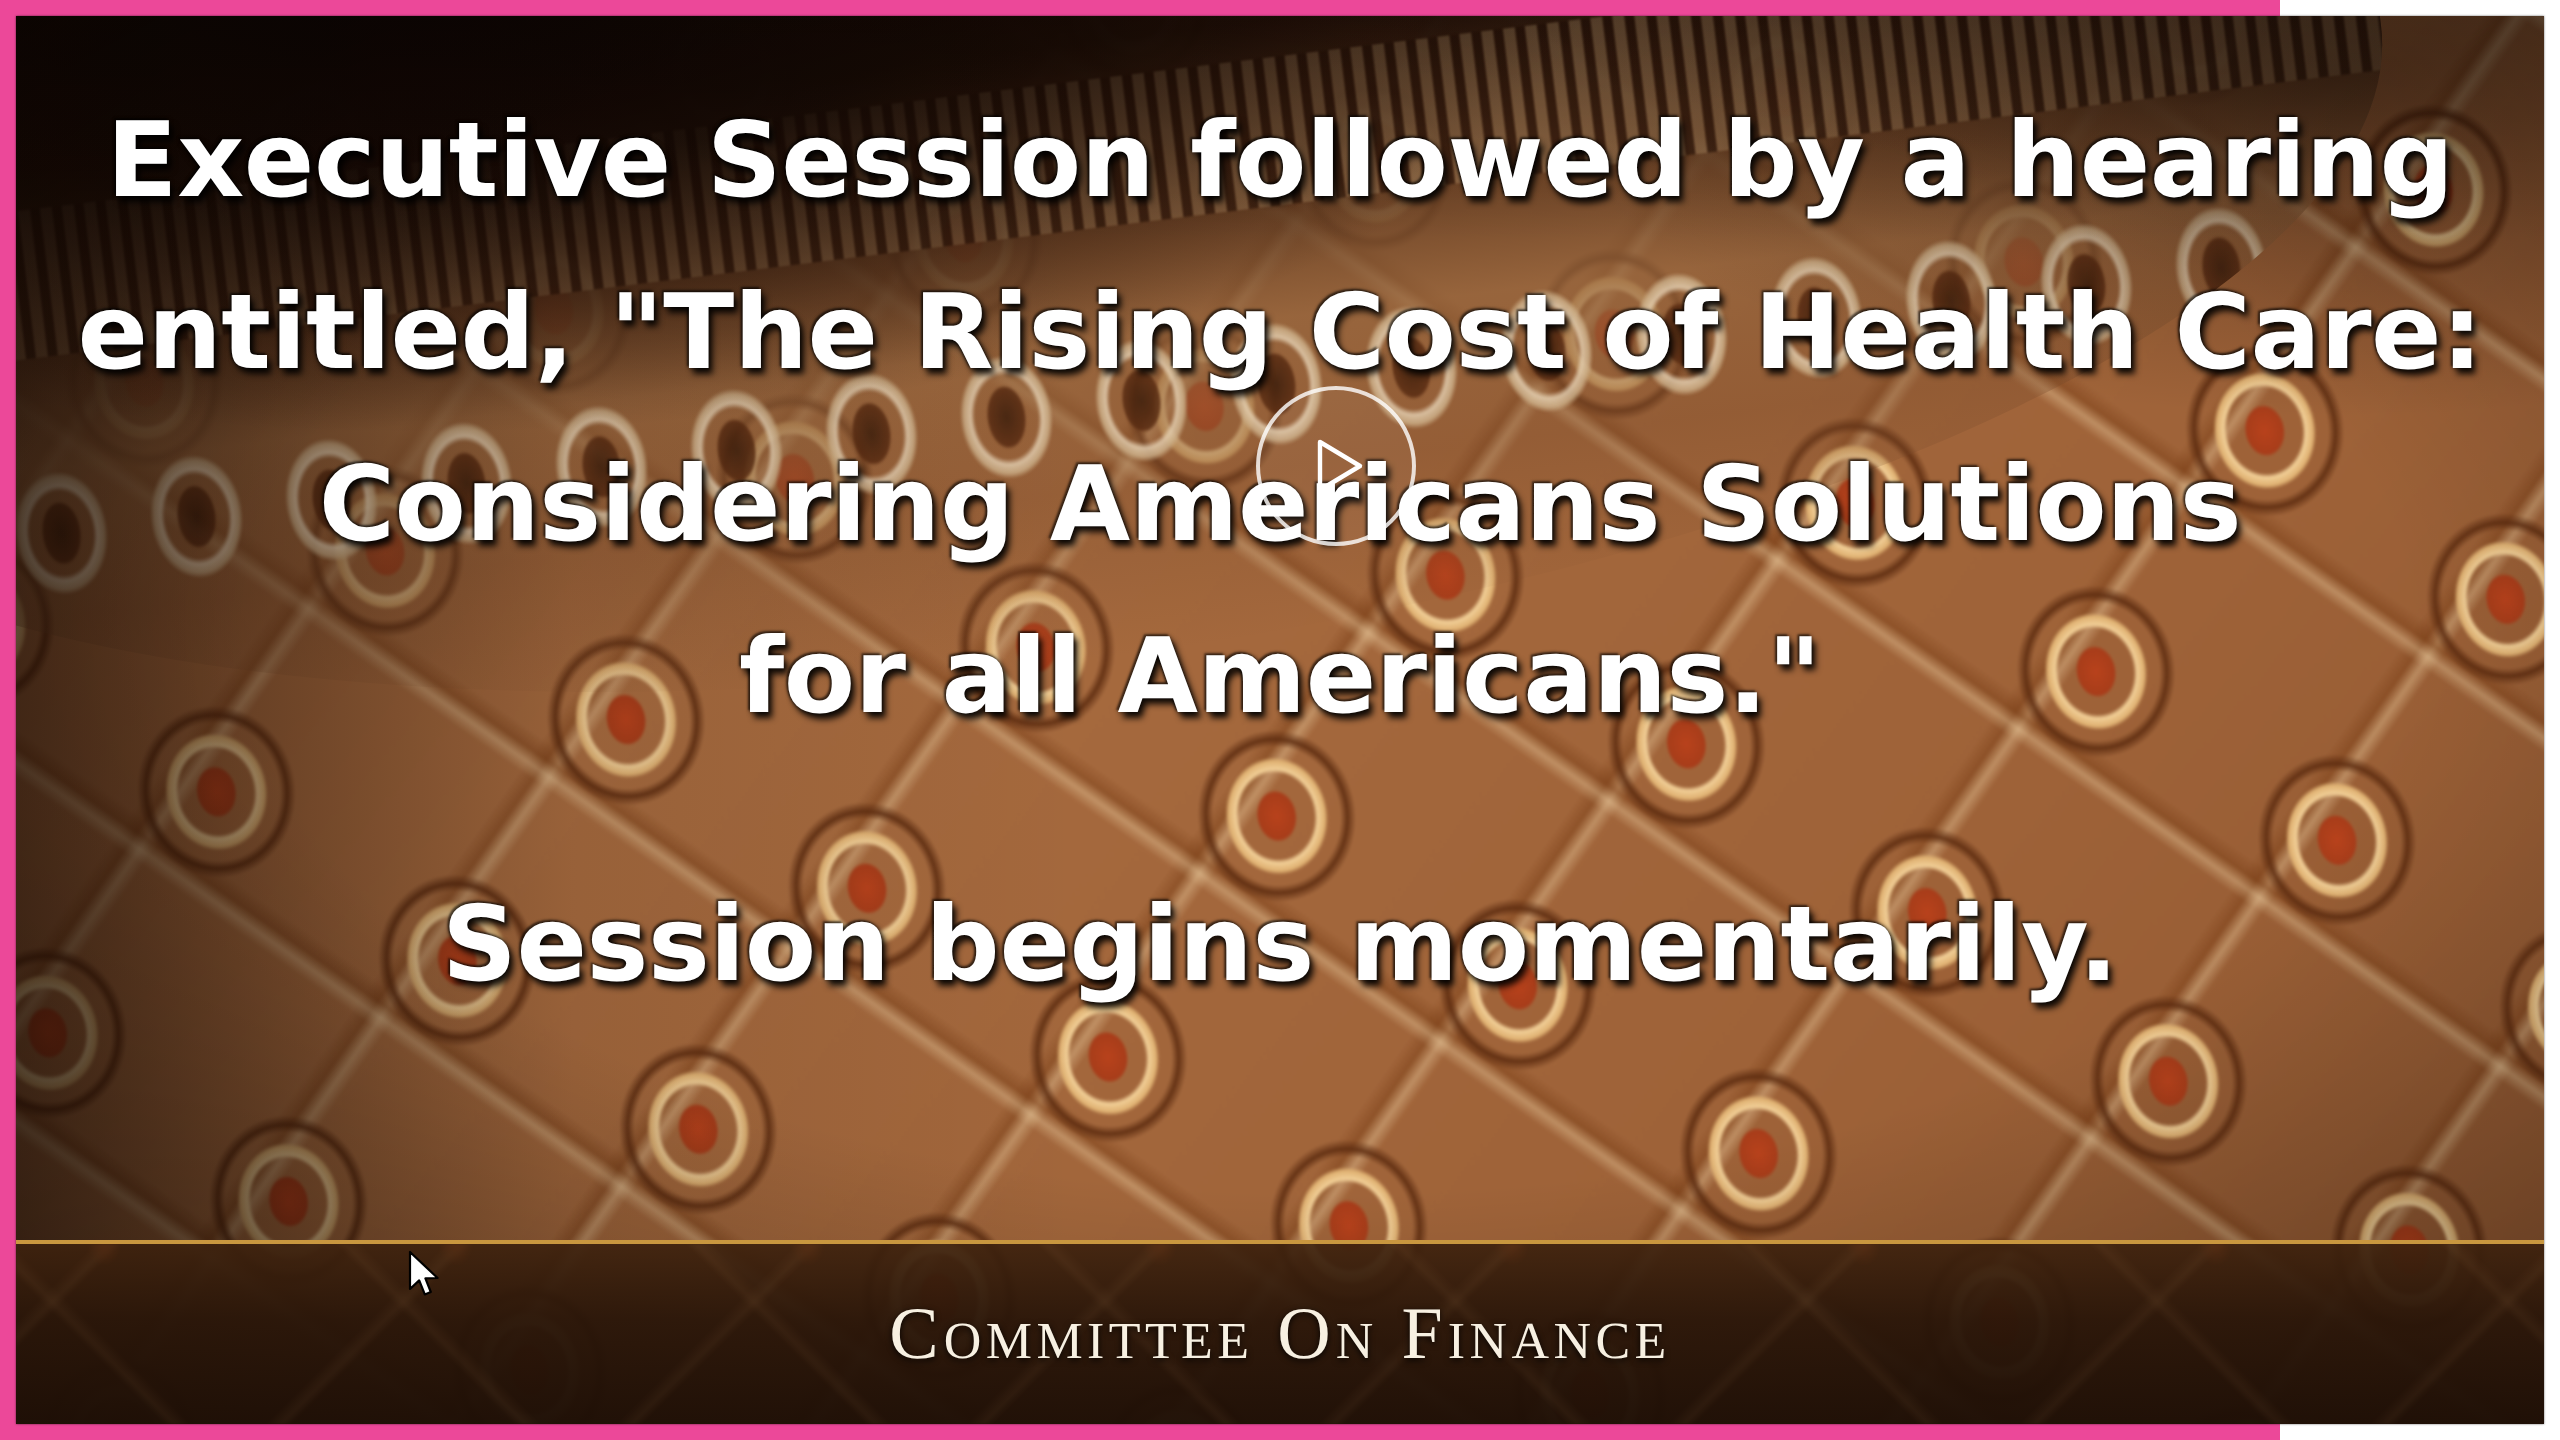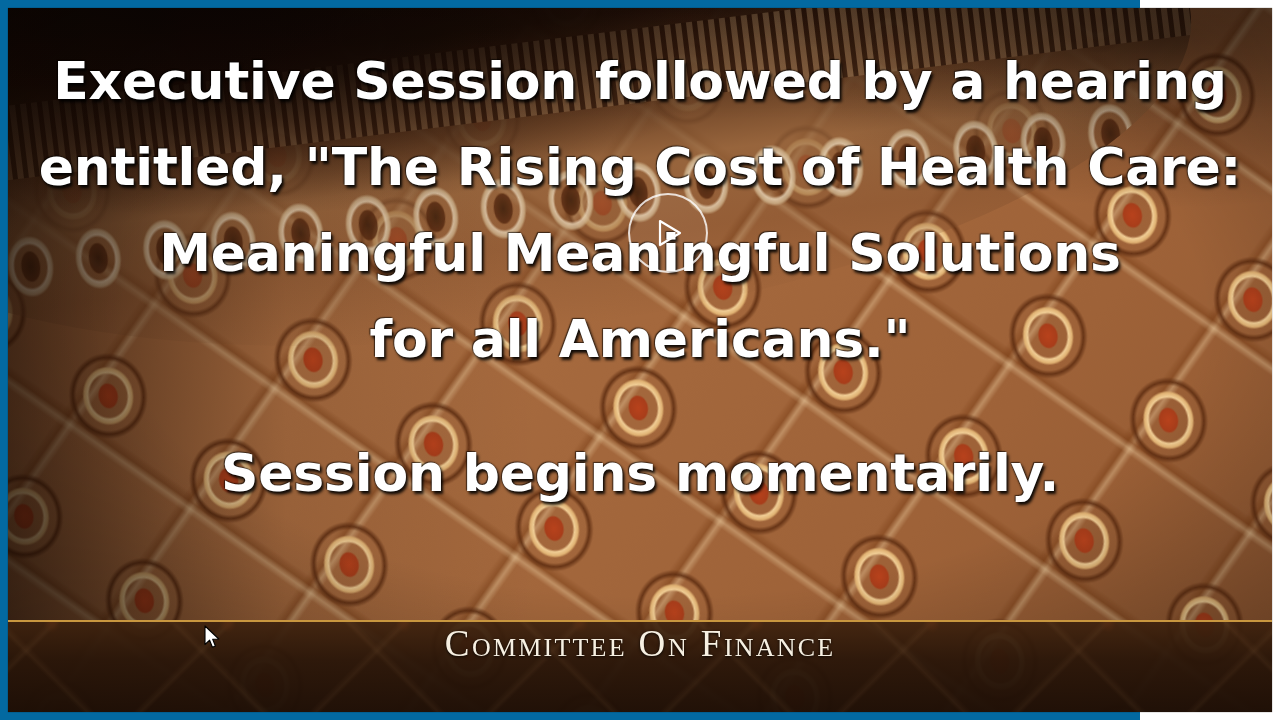--- a/index.html
+++ b/index.html
@@ -11,21 +11,21 @@
     overflow: hidden;
     background: #ffffff;
     font-family: "Liberation Sans", sans-serif;
   }
 
   
   #page-frame {
     position: relative;
     width: 1140px;
     height: 720px;
-    background: #0369a1;
+    background: #ec4899;
     box-sizing: border-box;
   }
 
   #video-player {
     position: absolute;
     left: 8px;
     top: 8px;
     width: 1264px;
     height: 704px;
     overflow: hidden;
@@ -196,21 +196,21 @@
     right: 0;
     bottom: 0;
     height: 90px;
     border-top: 2px solid #c9973f;
     background:
       linear-gradient(180deg,
         rgba(62,34,14,0.92) 0%,
         rgba(42,22,9,0.95) 42%,
         rgba(30,15,6,0.97) 100%);
     display: flex;
-    align-items: flex-start;
+    align-items: center;
     justify-content: center;
     overflow: hidden;
   }
   #banner-texture {
     position: absolute;
     inset: 0;
     opacity: 0.30;
     background-image:
       radial-gradient(ellipse 14px 18px at 44px 44px, #7a3c1a 0%, rgba(122,60,26,0) 62%),
       repeating-linear-gradient(45deg, rgba(200,150,100,0.0) 0 52px, rgba(200,150,100,0.22) 56px, rgba(200,150,100,0.0) 62px, rgba(200,150,100,0.0) 124px),
@@ -258,21 +258,21 @@
         <div id="dome-dentils"></div>
         <div id="dome-oval-row"></div>
       </div>
 
       <div id="dome-shadow"></div>
       <div id="vignette"></div>
 
       <div id="caption-overlay">
         <div class="caption-line">Executive Session followed by a hearing</div>
         <div class="caption-line">entitled, "The Rising Cost of Health Care:</div>
-        <div class="caption-line">Meaningful Meaningful Solutions</div>
+        <div class="caption-line">Considering Americans Solutions</div>
         <div class="caption-line">for all Americans."</div>
         <div class="caption-gap"></div>
         <div class="caption-line">Session begins momentarily.</div>
       </div>
 
       <div id="play-button" aria-label="Play">
         <span>
           <svg width="26" height="28" viewBox="0 0 26 28" aria-hidden="true">
             <path d="M3 2 L23 14 L3 26 Z" fill="none" stroke="#ffffff" stroke-width="2.2" stroke-linejoin="round"></path>
           </svg>

